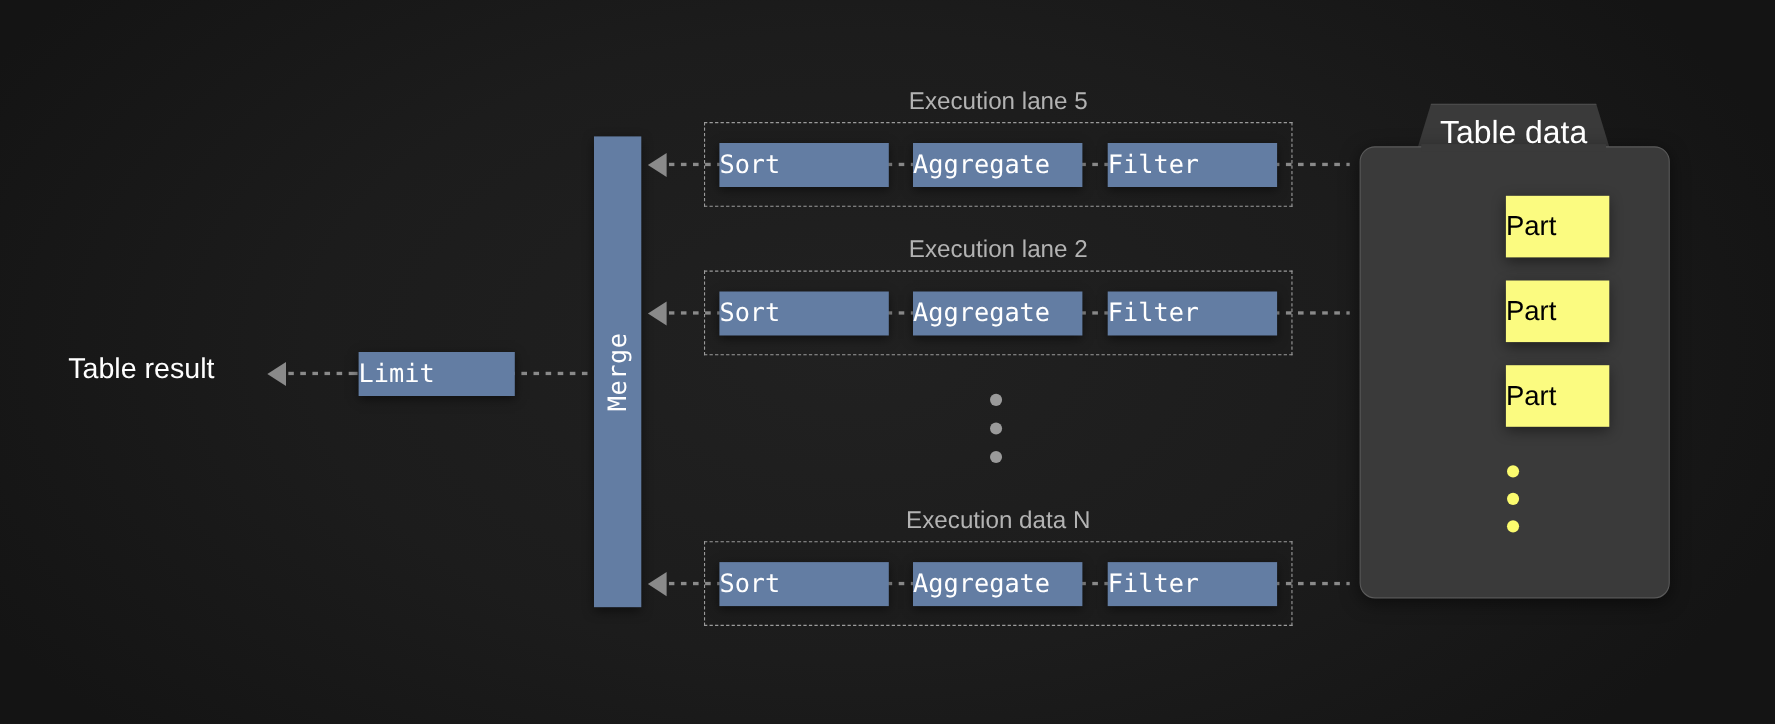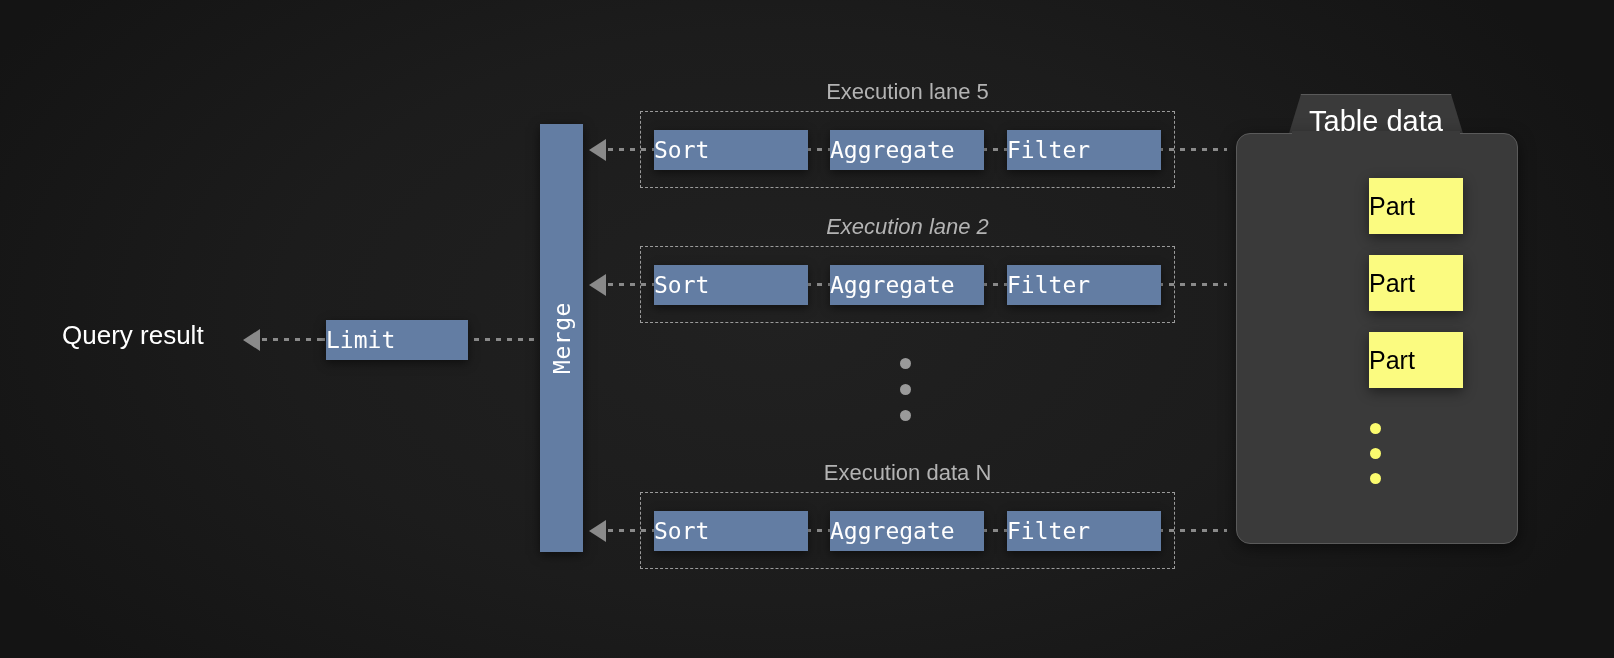--- a/index.html
+++ b/index.html
@@ -153,21 +153,21 @@
     color: #ffffff;
     font-size: 26px;
     white-space: nowrap;
   }
 </style>
 </head>
 <body>
 
 <div id="canvas">
 
-  <div class="plain-label" style="left:62px; top:320px;">Query result</div>
+  <div class="plain-label" style="left:62px; top:320px;">Table result</div>
 
   <div class="arrow-left" style="left:243px; top:329px;"></div>
   <div class="dotline" style="left:262px; top:338px; width:58px;"></div>
 
   <div class="dotline" style="left:320px; top:338px; width:222px;"></div>
 
   <div class="op-box" style="left:326px; top:320px; width:142px;">
     <span>Limit</span>
   </div>
 
@@ -185,21 +185,21 @@
   <div class="op-box" style="left:654px; top:130px; width:154px;">
     <span>Sort</span>
   </div>
   <div class="op-box" style="left:830px; top:130px; width:154px;">
     <span>Aggregate</span>
   </div>
   <div class="op-box" style="left:1007px; top:130px; width:154px;">
     <span>Filter</span>
   </div>
 
-  <div class="lane-title" style="left:640px; top:214px; width:535px;font-style:italic;">Execution lane 2</div>
+  <div class="lane-title" style="left:640px; top:214px; width:535px;">Execution lane 2</div>
 
   <div class="lane-box" style="left:640px; top:246px; width:535px; height:77px;"></div>
 
   <div class="arrow-left" style="left:589px; top:274px;"></div>
   <div class="dotline" style="left:608px; top:283px; width:619px;"></div>
 
   <div class="op-box" style="left:654px; top:265px; width:154px;">
     <span>Sort</span>
   </div>
   <div class="op-box" style="left:830px; top:265px; width:154px;">

